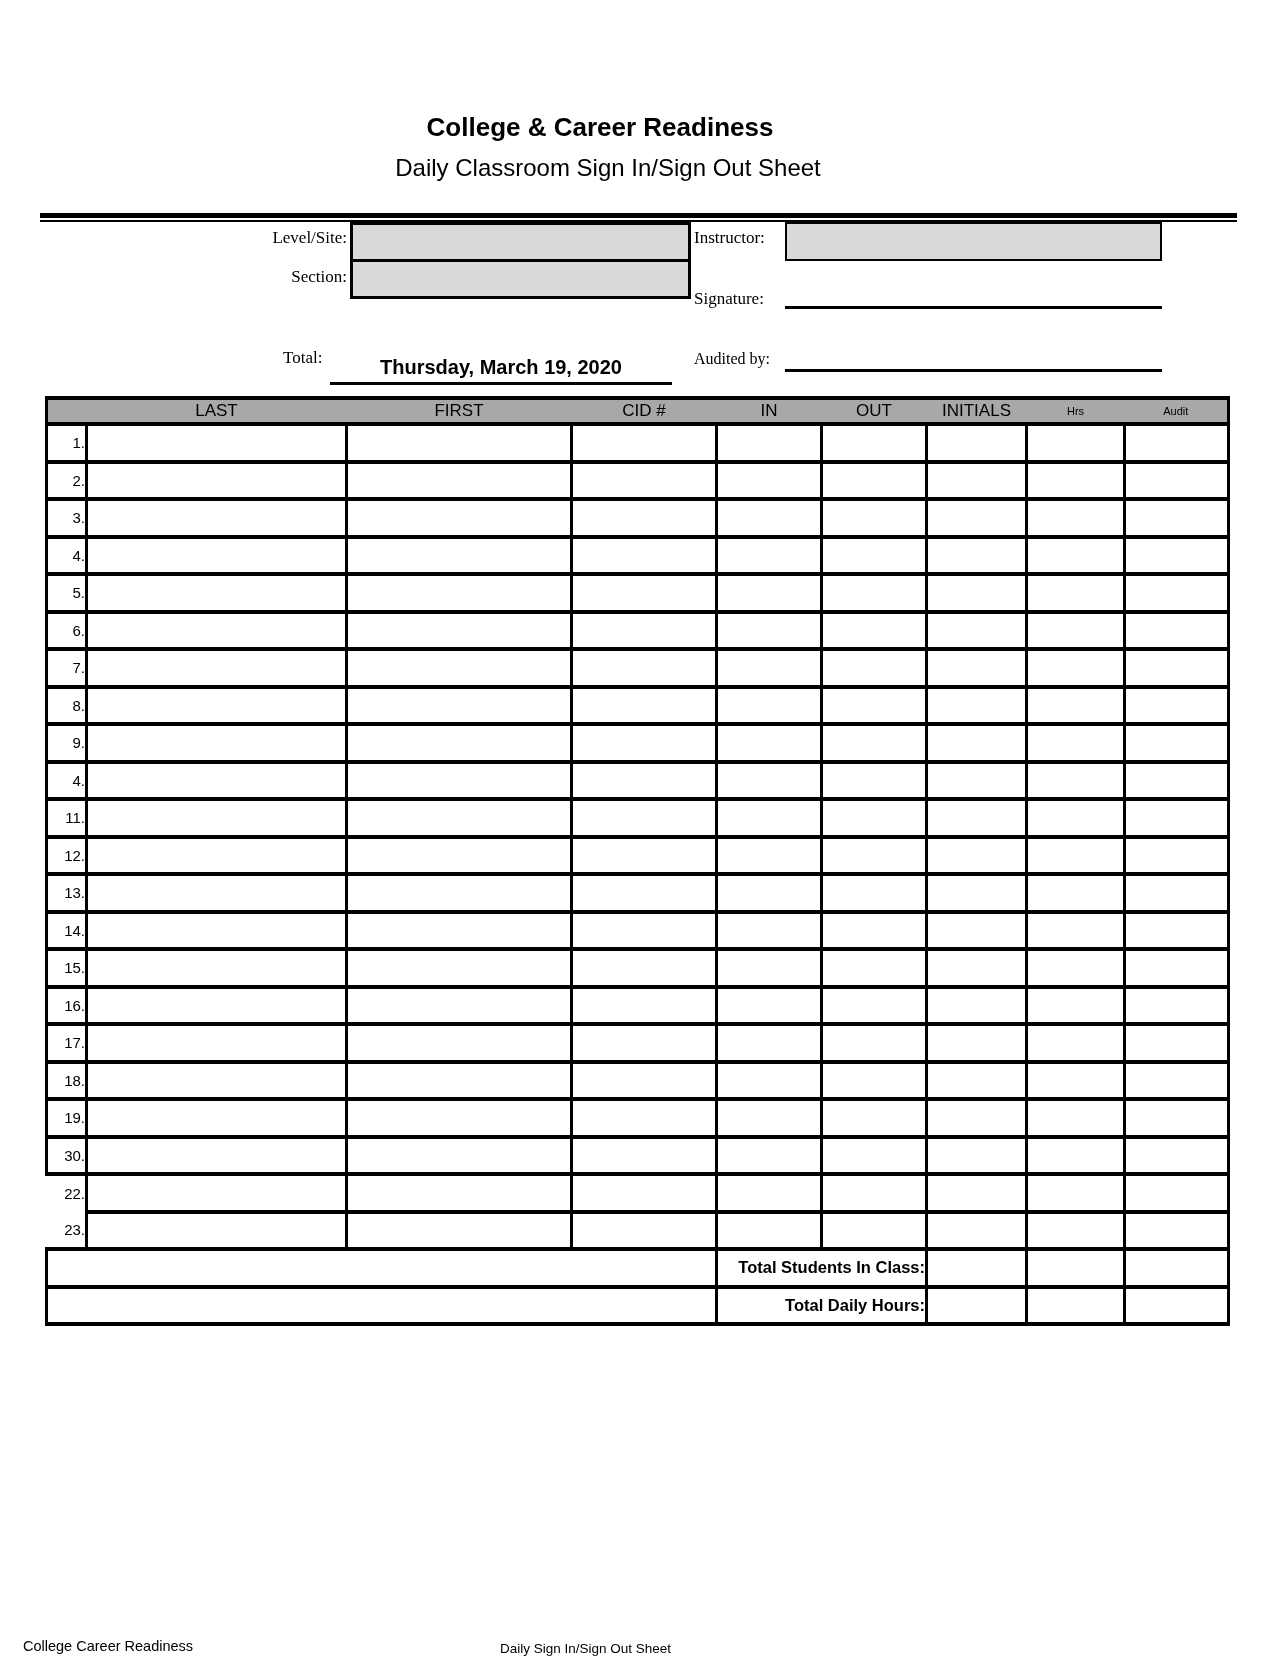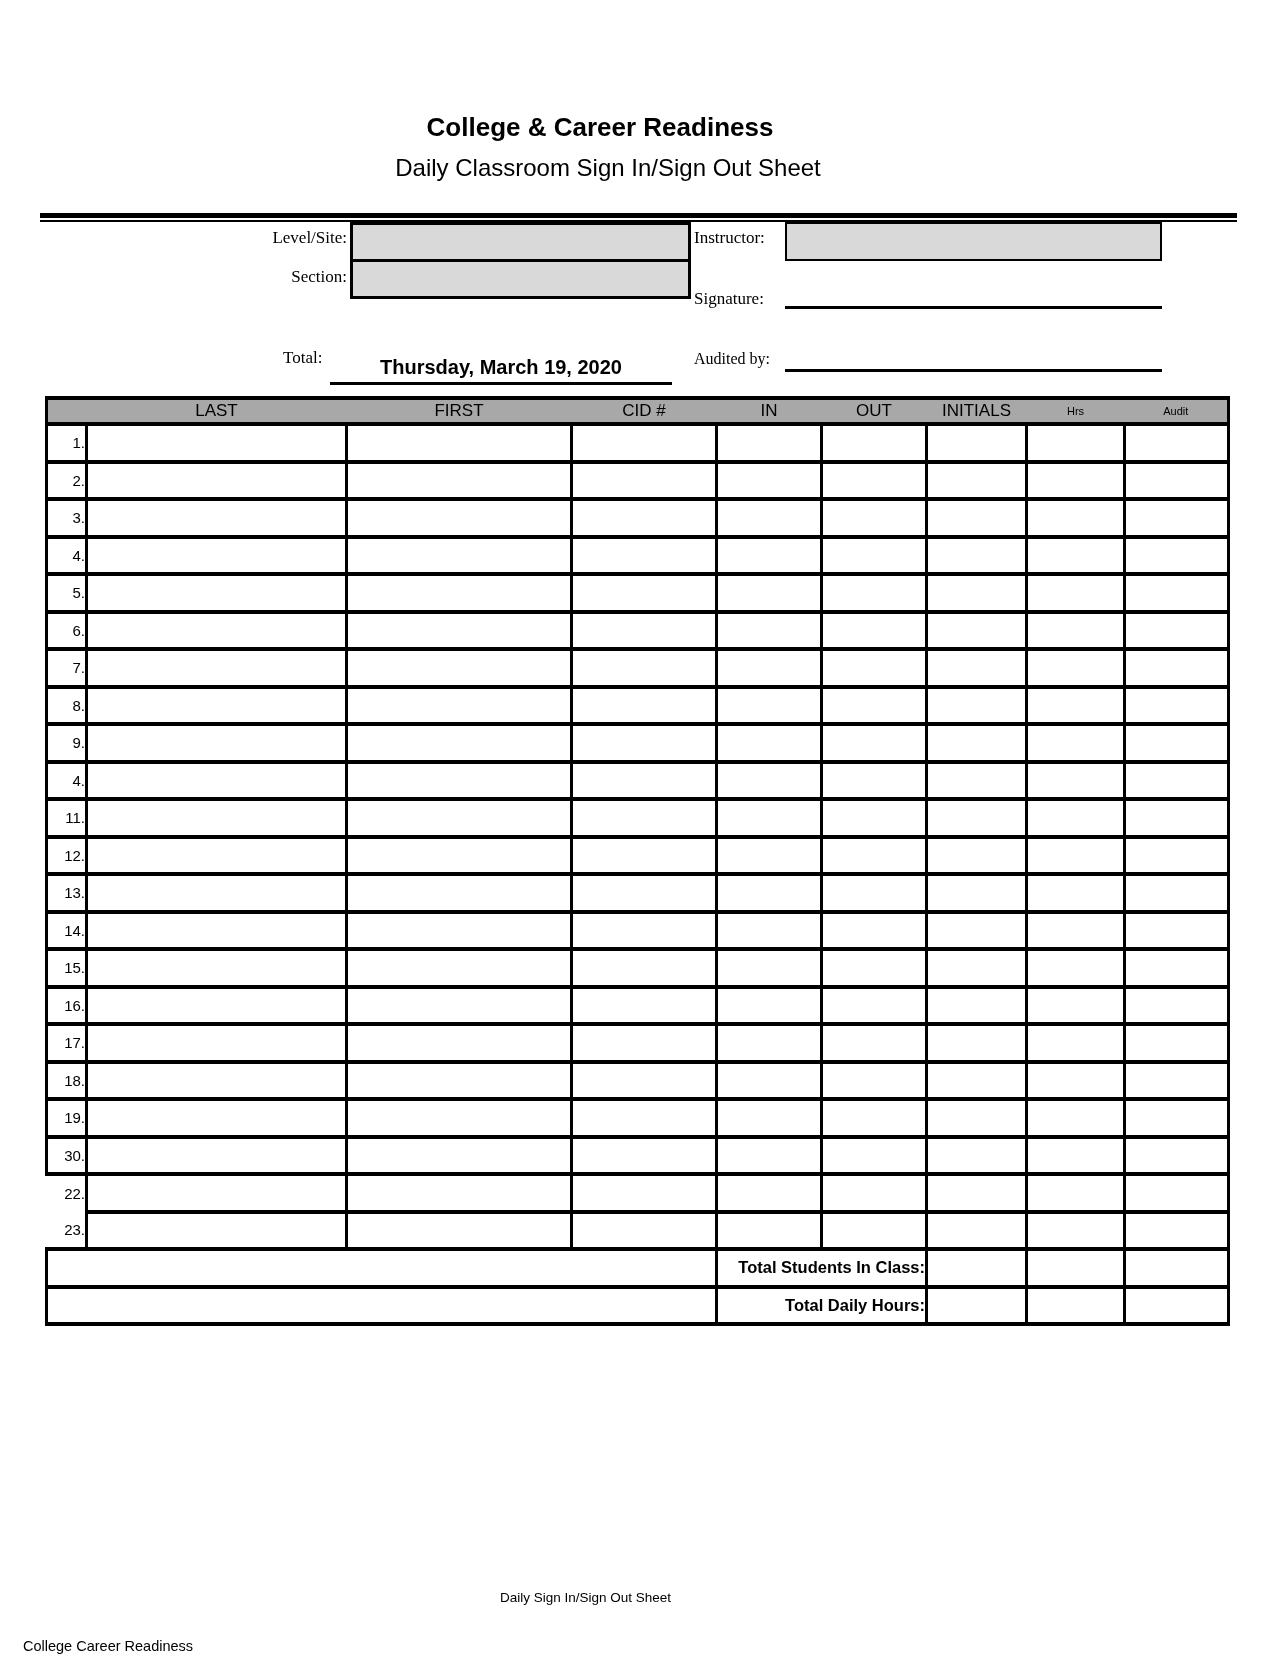--- a/index.html
+++ b/index.html
@@ -55,21 +55,21 @@
   tr.no-left td.num{border-left:none;border-bottom:none;border-top-color:var(--ink);}
   tr.no-left2 td.num{border:none;}
   td.audit{background:var(--audit-gray);}
   td.blank{border:none;background:transparent;}
   td.total-label{
     font-size:16.5px;font-weight:bold;text-align:right;padding-right:6px;white-space:nowrap;
   }
 
   
   .footer-left{left:23px;top:1638px;font-size:14.5px;}
-  .footer-center{left:500px;top:1590px;font-size:13.5px;}
+  .footer-center{left:500px;top:1641px;font-size:13.5px;}
 </style>
 </head>
 <body>
 
 <div class="abs title-wrap">
   <div class="doc-title">College &amp; Career Readiness</div>
   <div class="doc-subtitle">Daily Classroom Sign In/Sign Out Sheet</div>
 </div>
 <div class="abs double-rule"></div>
 

